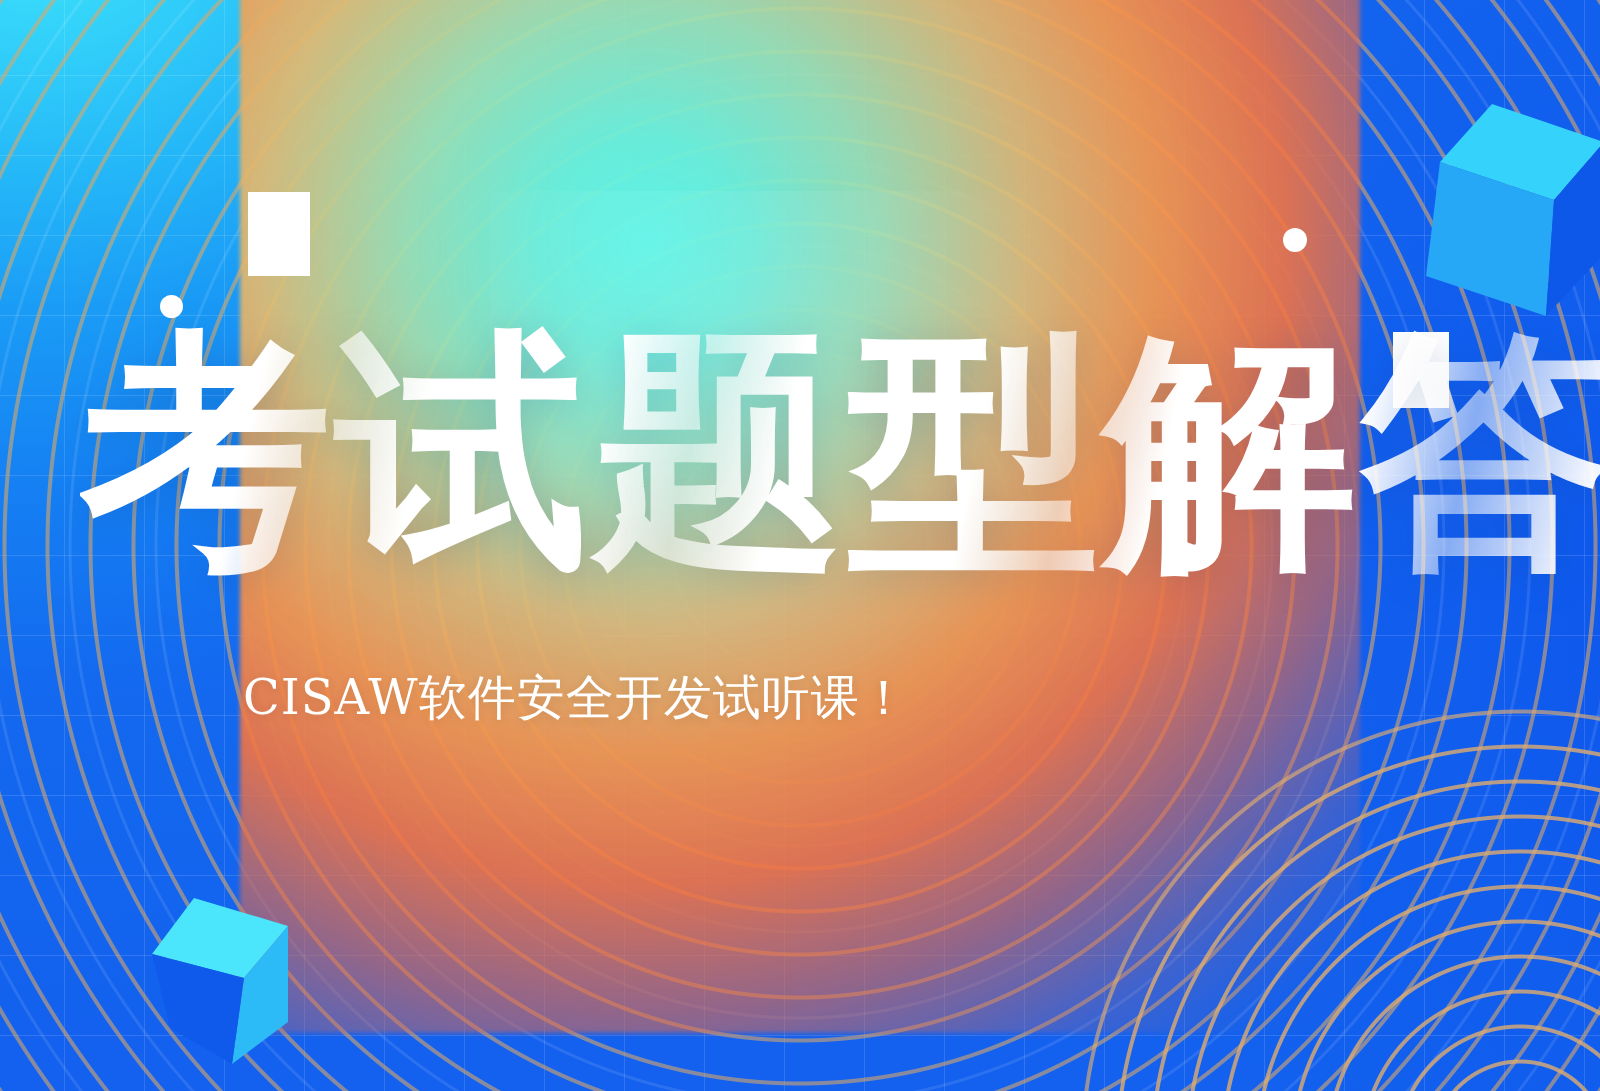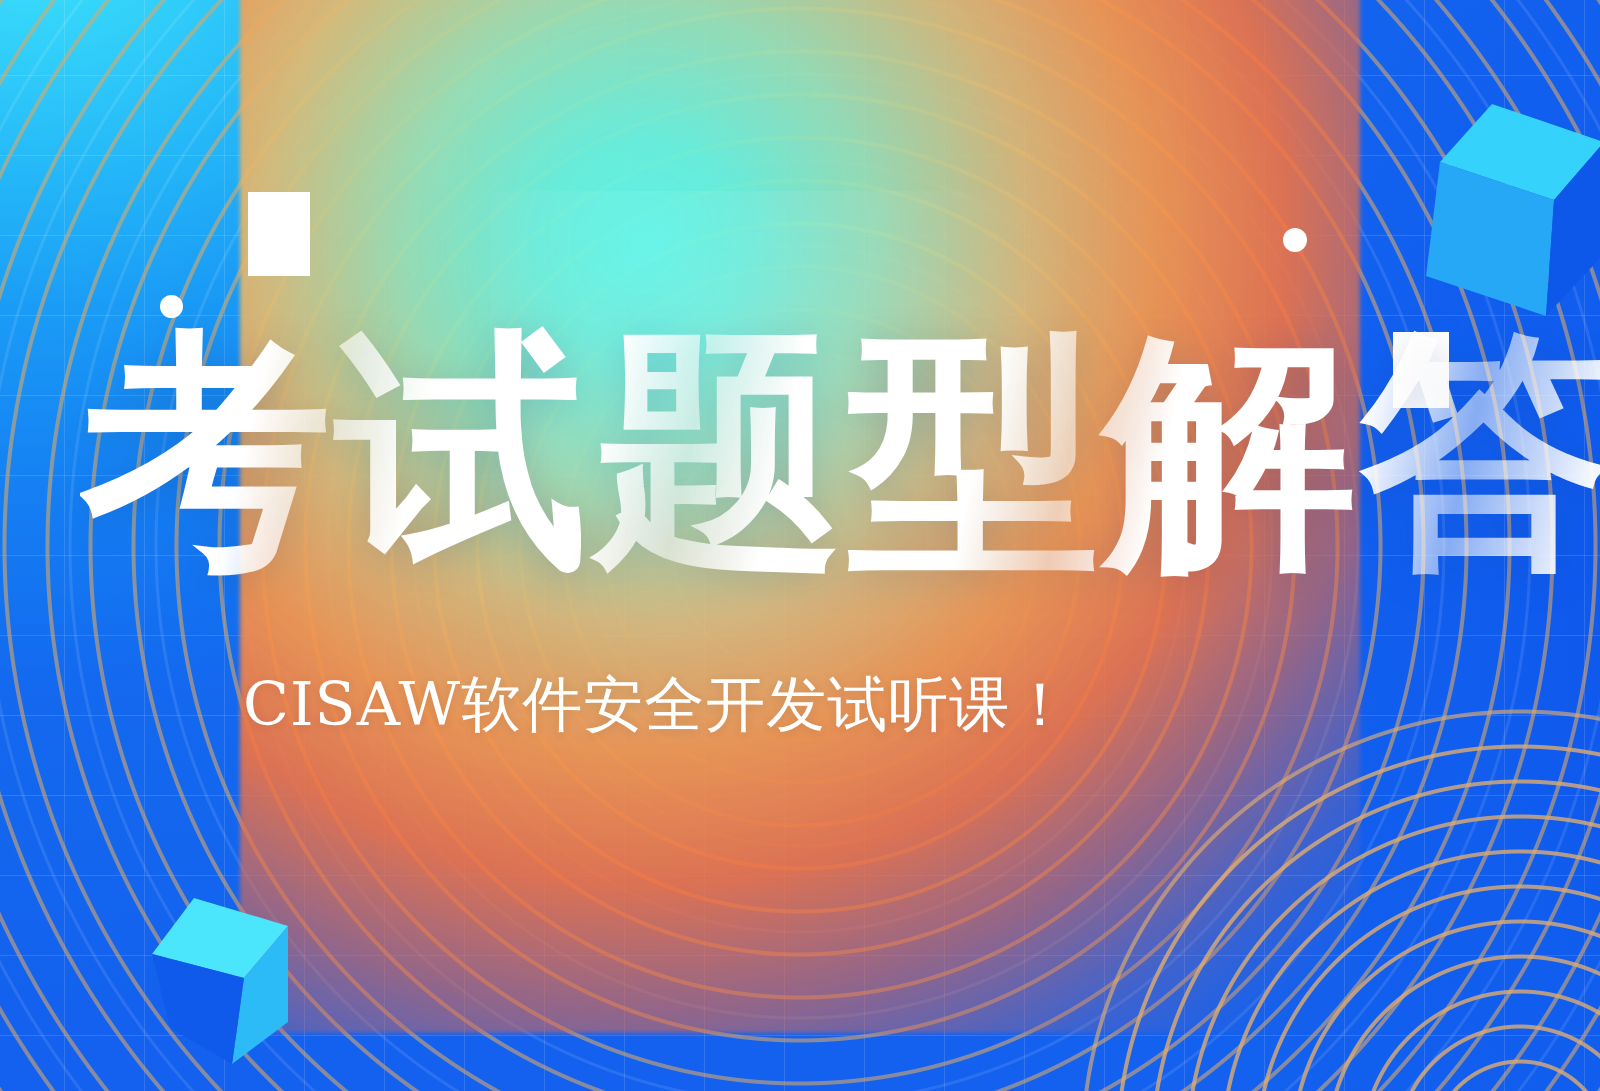--- a/index.html
+++ b/index.html
@@ -180,21 +180,21 @@
     -webkit-background-clip: text;
     background-clip: text;
     -webkit-text-fill-color: transparent;
     text-shadow: none;
     filter: drop-shadow(0 6px 18px rgba(10,50,120,0.18));
   }
   .subtitle {
     position: absolute;
     left: 243px;
     top: 670px;
-    font-size: 60px;
+    font-size: 48px;
     line-height: 1.15;
     font-weight: 400;
     letter-spacing: 1px;
     white-space: nowrap;
     color: #ffffff;
     font-family: "DejaVu Serif", "Liberation Serif", serif;
     text-shadow: 0 2px 10px rgba(60,30,10,0.12);
   }
 </style>
 </head>

